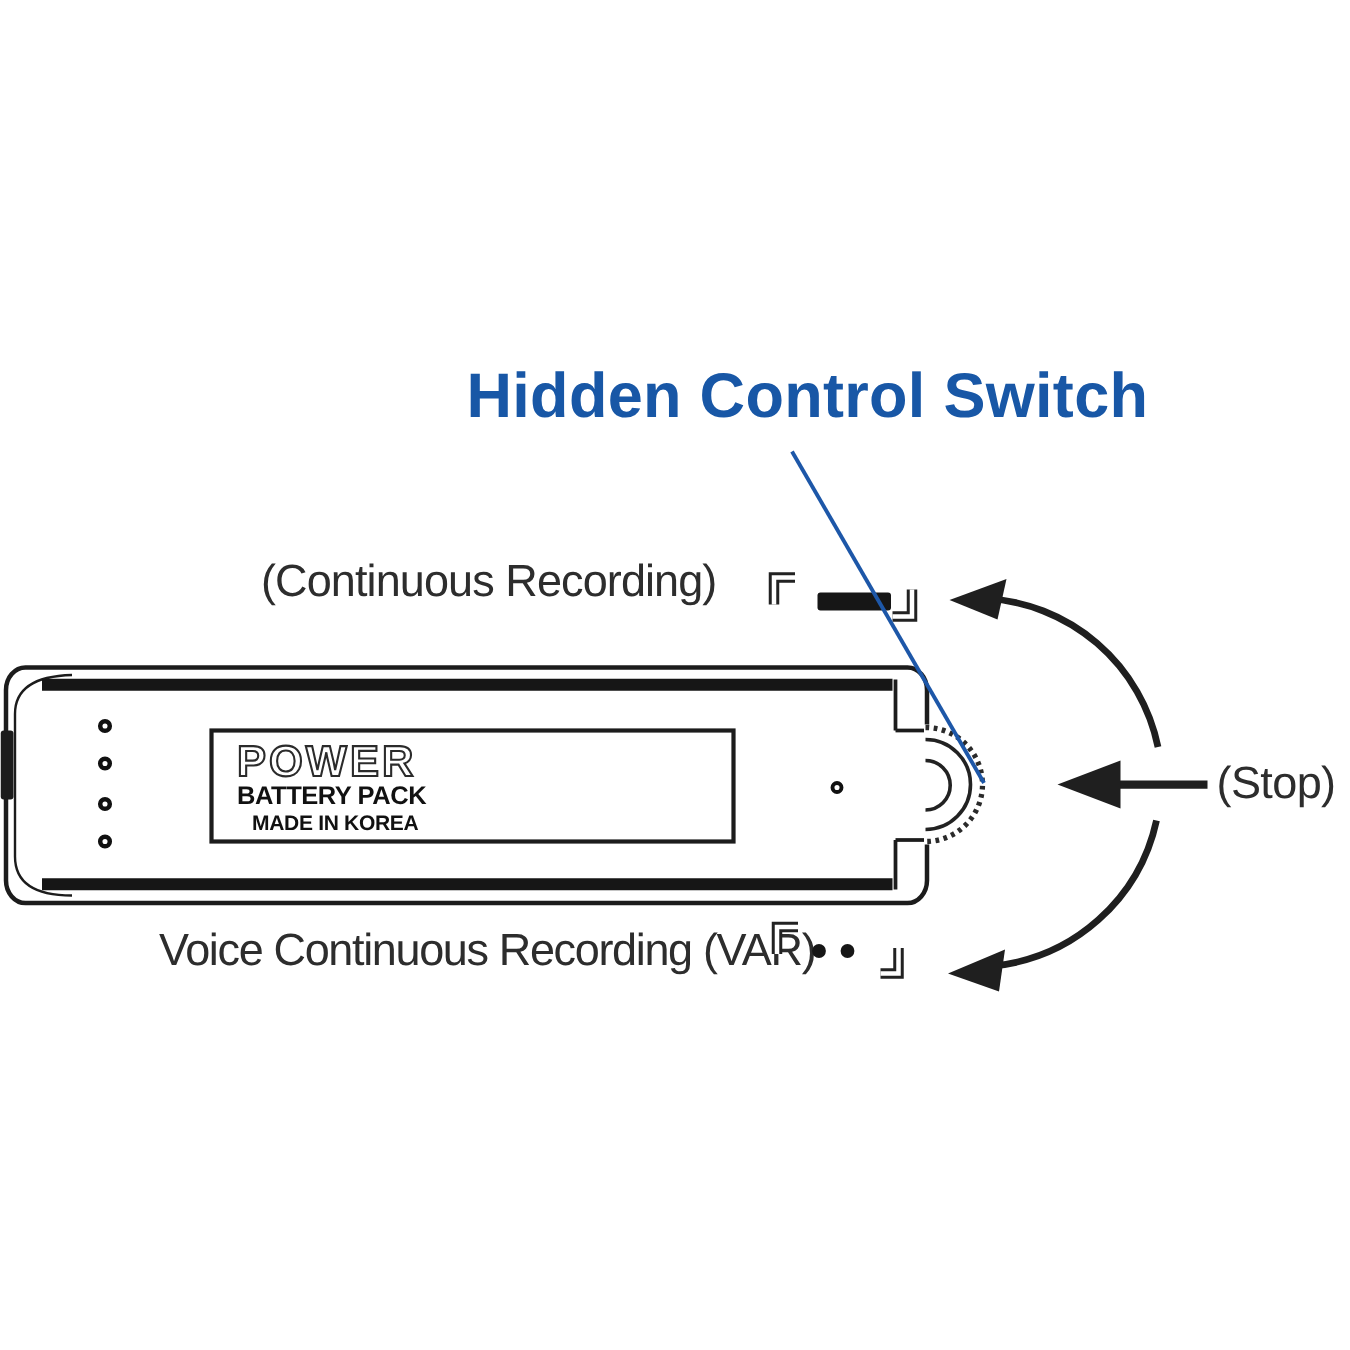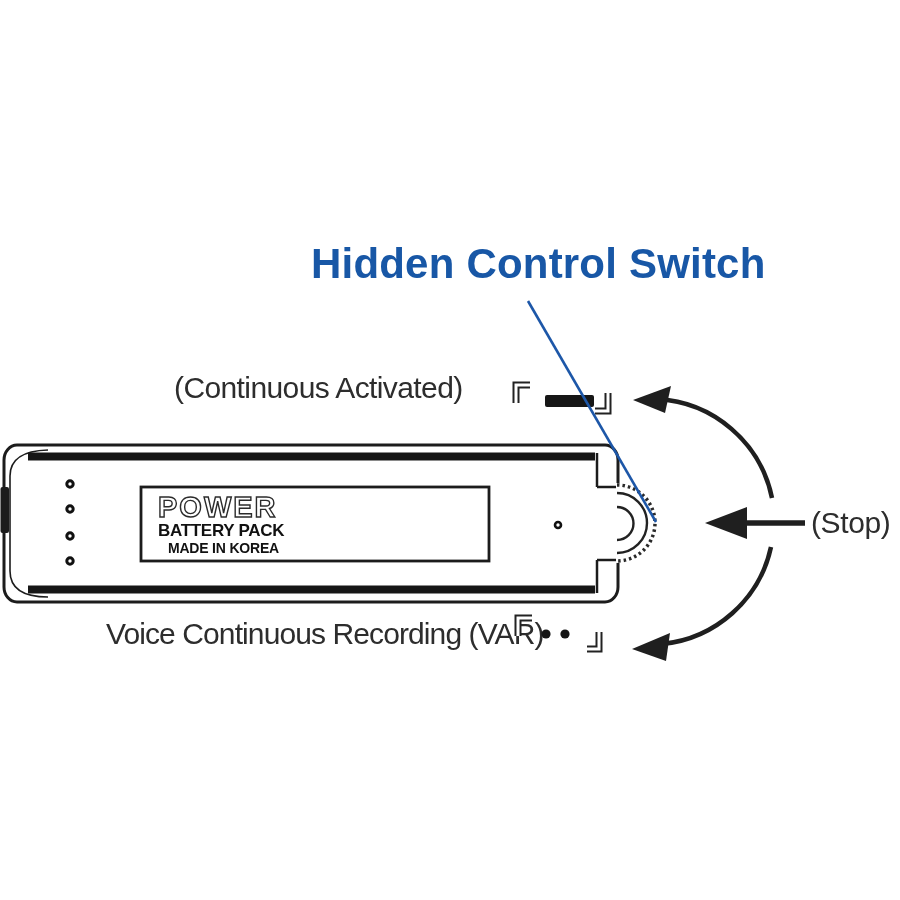--- a/index.html
+++ b/index.html
@@ -30,21 +30,21 @@
   }
   svg.diagram{position:absolute;left:0;top:0;}
   .devtext{font-family:"Liberation Sans", sans-serif;font-weight:700;}
 </style>
 </head>
 <body>
 
 <div class="canvas">
 
   <div class="lbl title">Hidden Control Switch</div>
-  <div class="lbl continuous">(Continuous Activated)</div>
+  <div class="lbl continuous">(Continuous Recording)</div>
   <div class="lbl var">Voice Continuous Recording (VAR)</div>
   <div class="lbl stop">(Stop)</div>
 
   <svg class="diagram" width="900" height="900" viewBox="0 0 900 900">
 
     <g>
       <rect x="4" y="445" width="614" height="157" rx="13" ry="15" fill="#ffffff" stroke="#1c1c1c" stroke-width="3"></rect>
       <path d="M 48 450 Q 10 451 10 476 L 10 571 Q 10 597 48 597" fill="none" stroke="#1c1c1c" stroke-width="1.6"></path>
       <rect x="0.5" y="487" width="8.5" height="46" rx="2" fill="#1c1c1c"></rect>
 

